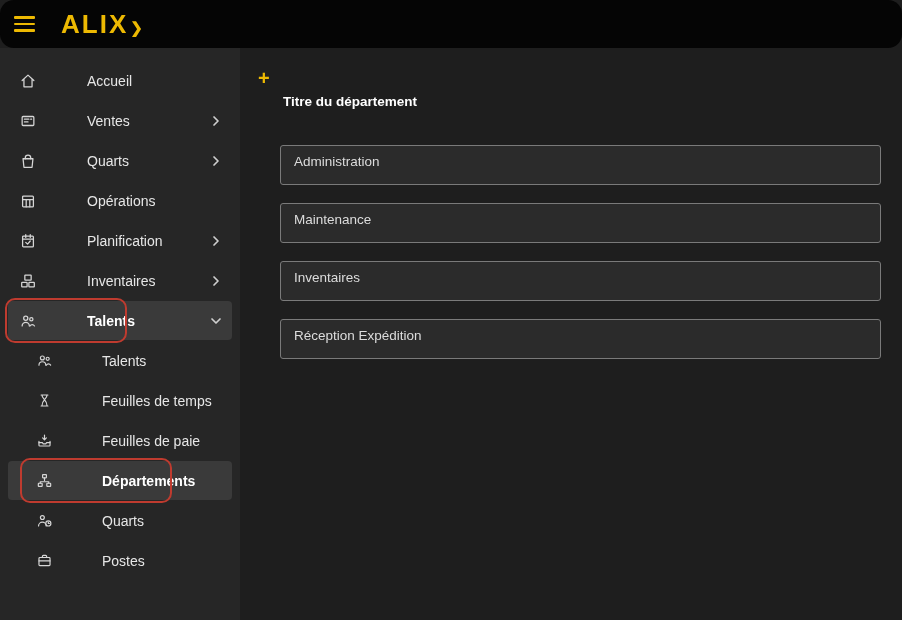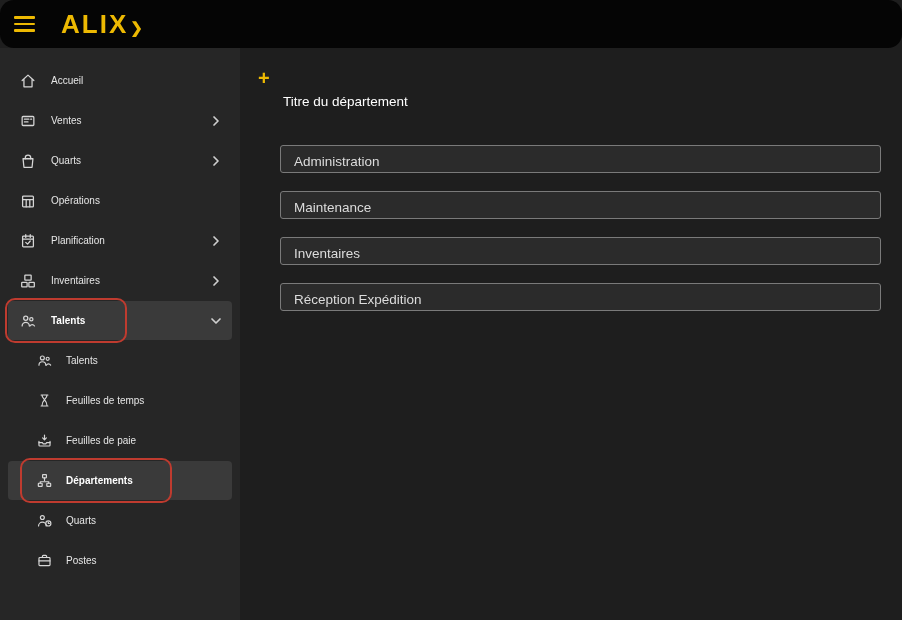--- a/index.html
+++ b/index.html
@@ -24,21 +24,21 @@
   .logo-text { font-size:26px; font-weight:bold; letter-spacing:2px; line-height:1; }
   .logo-chev { font-size:15px; font-weight:bold; margin-left:2px; }
   
   .sidebar {
     position:absolute; top:48px; left:0; bottom:0; width:240px;
     background:#262626; padding-top:12px;
   }
   .nav-item {
     height:39px; margin:1px 8px; border-radius:4px;
     display:flex; align-items:center; padding:0 10px;
-    font-size:10px; color:#e6e6e6; cursor:pointer; position:relative;
+    font-size:14px; color:#e6e6e6; cursor:pointer; position:relative;gap:36px;
   }
   .nav-item.selected { background:#3a3a3a; font-weight:bold; color:#ffffff; }
   .nav-item .ic { width:20px; height:20px; margin-right:13px; flex:0 0 auto; display:flex; align-items:center; justify-content:center; }
   .nav-item .chev { margin-left:auto; display:flex; }
   .sub .nav-item { padding-left:26px; }
   .sub .nav-item .ic { margin-right:12px; }
   svg.icn { stroke:#d6d6d6; fill:none; stroke-width:1.4; stroke-linecap:round; stroke-linejoin:round; }
   svg.chv { stroke:#cfcfcf; fill:none; stroke-width:1.7; stroke-linecap:round; stroke-linejoin:round; }
   
   .annot {
@@ -47,24 +47,24 @@
     pointer-events:none;
   }
   .annot-talents { left:-3px; width:122px; }
   .annot-dept { left:12px; width:152px; }
   
   .main { position:absolute; top:48px; left:240px; right:0; bottom:0; background:#1e1e1e; }
   .add-btn {
     display:inline-block; margin:20px 0 0 18px;
     color:#edb902; font-size:20px; font-weight:bold; line-height:1; cursor:pointer;
   }
-  .section-title { margin:5px 0 0 43px; font-size:13.5px; font-weight:normal; color:#ffffff; }
+  .section-title { margin:5px 0 0 43px; font-size:13.5px; font-weight:bold; color:#ffffff; }
   .dept-rows { margin:36px 21px 0 40px; }
   .dept-row {
-    height:28px; line-height:32px;
+    height:40px; line-height:32px;
     background:#2b2b2b; border:1px solid #7a7a7a; border-radius:3px;
     color:#dcdcdc; font-size:13.5px; padding-left:13px;
     margin-bottom:18px; cursor:pointer;
   }
 </style>
 </head>
 <body>
 
 <div class="topbar">
   <div class="hamburger">

